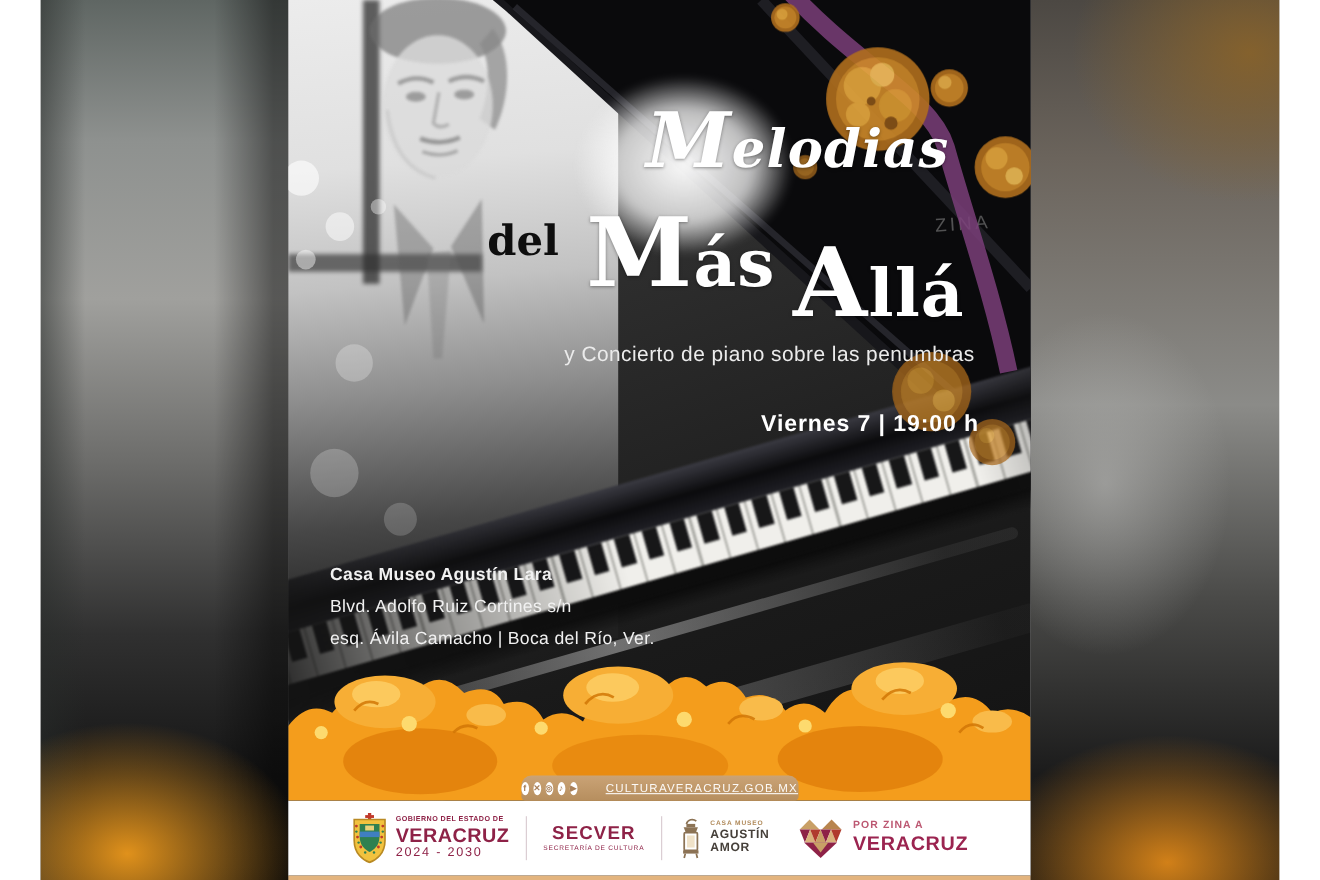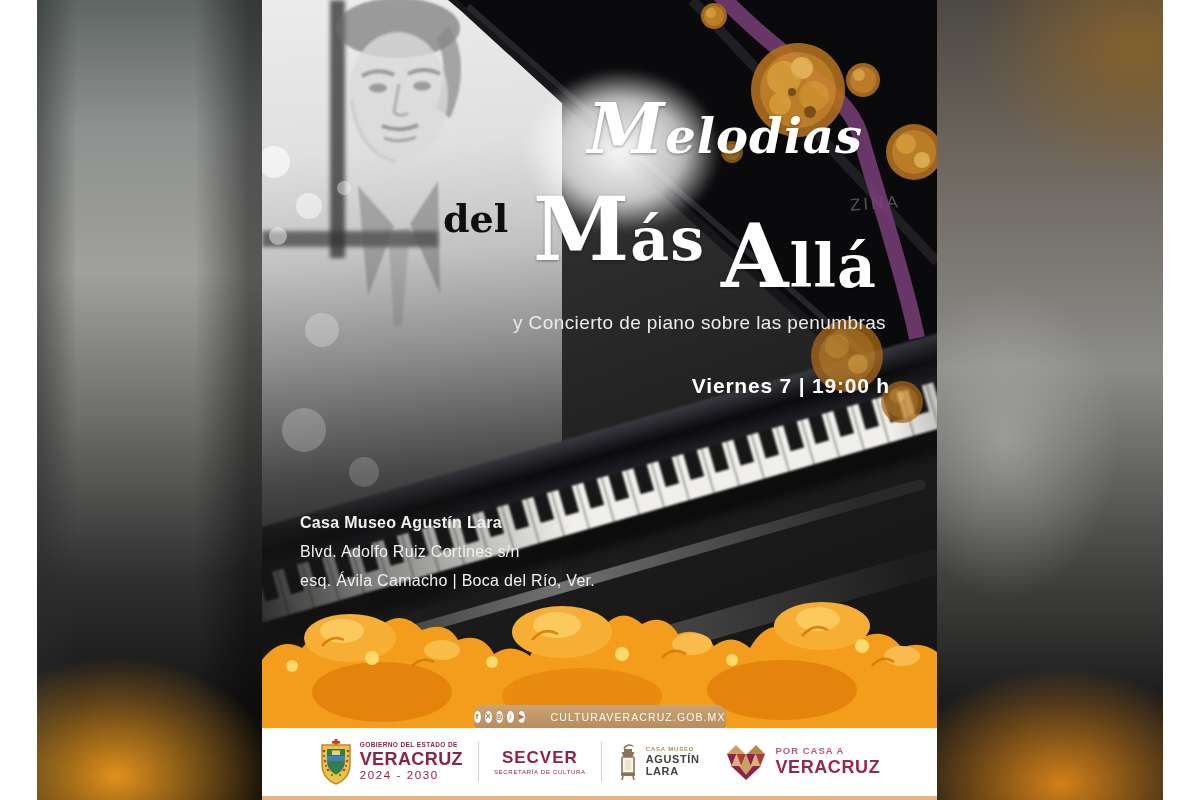--- a/index.html
+++ b/index.html
@@ -75,21 +75,21 @@
   .venue{position:absolute;left:38px;top:508px;color:#f1f1f1;font-size:16px;line-height:29px;letter-spacing:.3px;}
   .venue .vname{font-weight:bold;}
 
   
   .bottom-flowers{position:absolute;left:0;bottom:72px;}
   .social-bar{position:absolute;left:50%;transform:translateX(-50%);bottom:72px;width:252px;height:23px;
     background:linear-gradient(180deg,#caa376,#b68e5e);border-radius:9px 9px 4px 4px;
     display:flex;align-items:center;justify-content:center;gap:4px;z-index:5;}
   .sicon{width:12px;height:12px;border-radius:50%;background:#ffffff;color:#a9805a;
     font-size:8px;line-height:12px;text-align:center;font-weight:bold;display:inline-block;overflow:hidden;}
-  .social-url{color:rgba(255,255,255,.95);font-size:10.5px;letter-spacing:1.1px;margin-left:22px;}
+  .social-url{color:rgba(255,255,255,.95);font-size:10.5px;letter-spacing:1.1px;margin-left:22px;text-decoration:underline;}
 
   
   .footer{position:absolute;left:0;bottom:4px;width:675px;height:68px;background:#ffffff;
     display:flex;align-items:center;justify-content:center;gap:15px;z-index:4;margin-top:47px;}
   .bottom-strip{position:absolute;left:0;bottom:0;width:675px;height:4px;background:#e3b47e;z-index:4;}
   .fgroup{display:flex;align-items:center;gap:7px;}
   .fcol{display:flex;flex-direction:column;line-height:1.15;}
   .divider{width:1px;height:40px;background:#d8c9cf;}
   .wine{color:#8e2247;}
   .gov-l1{font-size:6.5px;font-weight:bold;letter-spacing:.4px;}
@@ -320,40 +320,40 @@
           <rect x="7" y="7" width="8" height="3" fill="#8c7355"></rect>
           <path d="M4.5,10 L17.5,10 L15.5,15 L6.5,15 Z" fill="#8c7355"></path>
           <rect x="5" y="15" width="12" height="16" rx="1" fill="none" stroke="#8c7355" stroke-width="1.6"></rect>
           <rect x="7.5" y="17.5" width="7" height="11" fill="#f0e2c8"></rect>
           <rect x="4" y="31" width="14" height="3" fill="#8c7355"></rect>
           <path d="M6,34 L5,38 M16,34 L17,38" stroke="#8c7355" stroke-width="1.6"></path>
         </svg>
         <div class="fcol">
           <span class="mus-l1">CASA MUSEO</span>
           <span class="mus-l2">AGUSTÍN</span>
-          <span class="mus-l3">LARA</span>
+          <span class="mus-l3">AMOR</span>
         </div>
       </div>
 
       <div class="fgroup" style="margin-left:10px;">
         <svg width="44" height="38" viewBox="0 0 44 38">
           <polygon points="3,11 12,2 21,11" fill="#c9a066"></polygon>
           <polygon points="23,11 32,2 41,11" fill="#b8854e"></polygon>
           <polygon points="3,11 12.5,11 7.75,23" fill="#8e2247"></polygon>
           <polygon points="12.5,11 7.75,23 17.25,23" fill="#d9b27c"></polygon>
           <polygon points="12.5,11 22,11 17.25,23" fill="#b03a2e"></polygon>
           <polygon points="22,11 17.25,23 26.75,23" fill="#c9a066"></polygon>
           <polygon points="22,11 31.5,11 26.75,23" fill="#8e2247"></polygon>
           <polygon points="31.5,11 26.75,23 36.25,23" fill="#d9b27c"></polygon>
           <polygon points="31.5,11 41,11 36.25,23" fill="#b03a2e"></polygon>
           <polygon points="7,23 37,23 22,37" fill="#8e2247"></polygon>
           <polygon points="15,23 29,23 22,32" fill="#c9a066"></polygon>
         </svg>
         <div class="fcol">
-          <span class="slogan-l1">POR CASA A</span>
+          <span class="slogan-l1">POR ZINA A</span>
           <span class="slogan-l2">VERACRUZ</span>
         </div>
       </div>
 
     </div>
     <div class="bottom-strip"></div>
 
   </div>
 </div>
 

